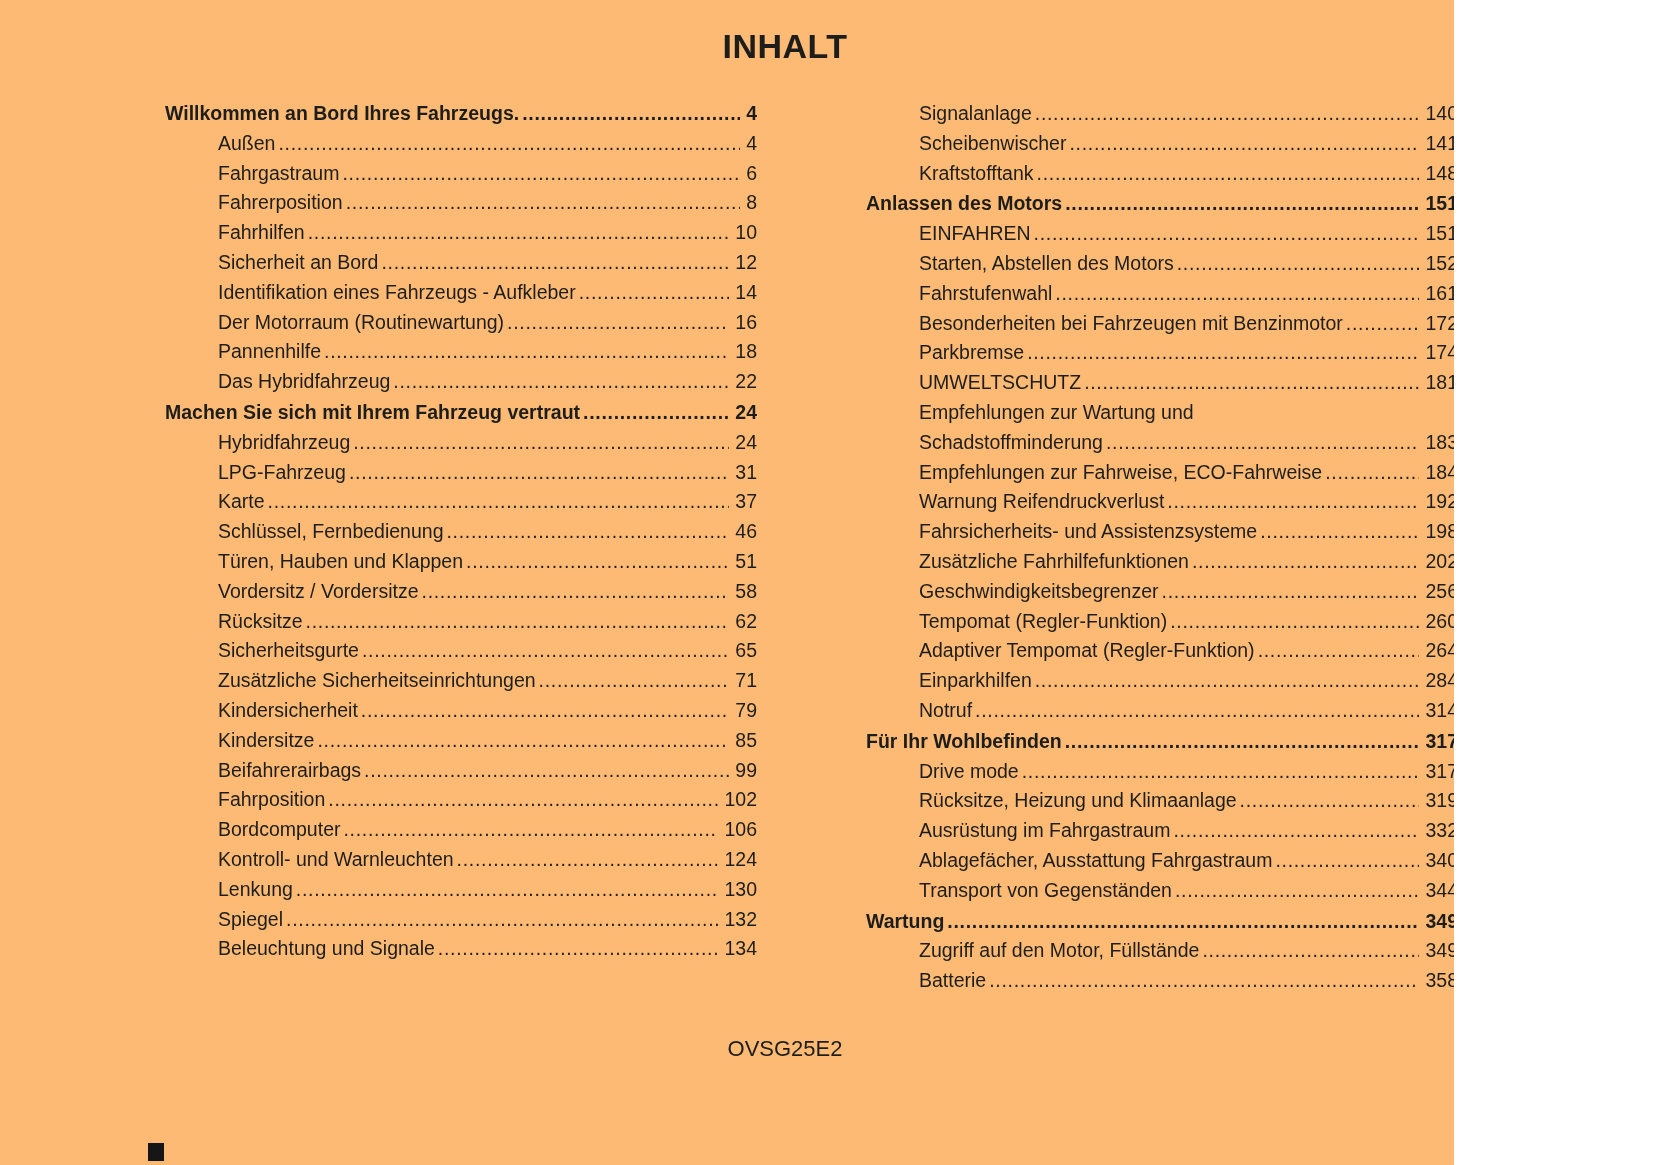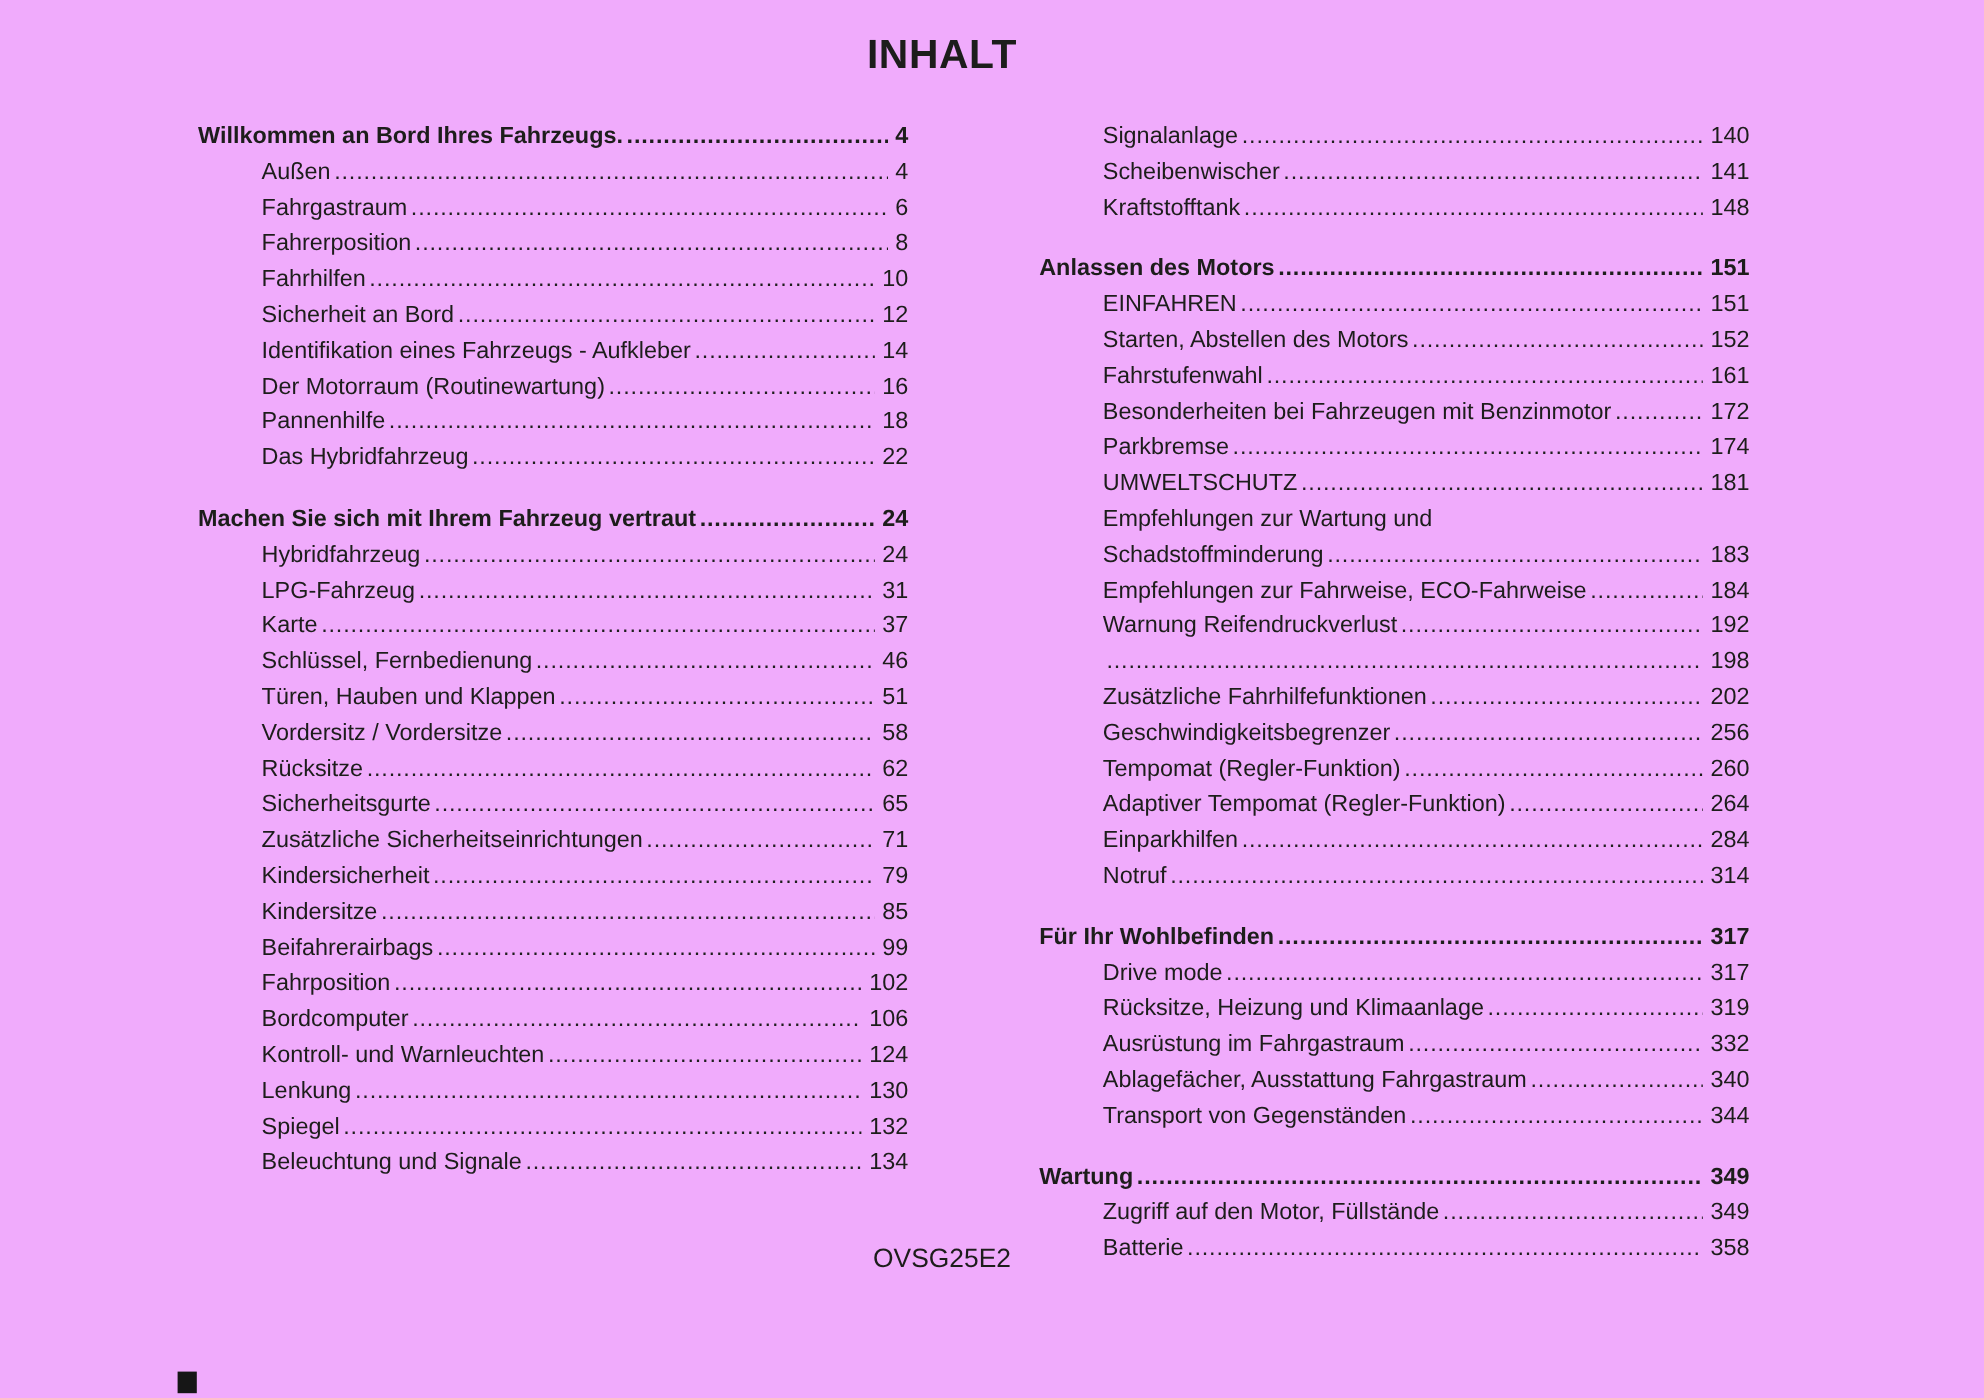--- a/index.html
+++ b/index.html
@@ -2,23 +2,23 @@
 <html><head>
 <meta charset="utf-8">
 <style>
   html, body {
     margin: 0;
     padding: 0;
     background: #ffffff;
   }
   .page {
     position: relative;
-    width: 1653px;
+    width: 1454px;
     height: 1165px;
-    background: #f0abfc;
+    background: #fdba74;
     color: #1d1d1b;
     font-family: "Liberation Sans", sans-serif;
     overflow: hidden;
   }
   .title {
     padding-top: 26px;
     width: 1570px;            
     text-align: center;
     font-size: 34px;
     line-height: 41px;
@@ -34,21 +34,21 @@
   .toc-col {
     width: 592px;
     flex: 0 0 592px;
   }
   .toc-row {
     font-size: 19.5px;
     line-height: 29.8px;
   }
   .toc-row.section {
     font-weight: bold;
-    margin-top: 21px;
+    margin-top: 1px;
   }
   .toc-col > .toc-row:first-child {
     margin-top: 0;
   }
   .row-line {
     display: flex;
     align-items: baseline;
   }
   .entry .row-line,
   .entry .wrap-line1 {
@@ -389,20 +389,21 @@
         </div>
         <div class="toc-row entry">
           <div class="row-line">
             <span class="toc-label">Warnung Reifendruckverlust </span>
             <span class="dots"></span>
             <span class="pagenum">192</span>
           </div>
         </div>
         <div class="toc-row entry">
           <div class="row-line">
+            <span class="toc-label">Fahrsicherheits- und Assistenzsysteme </span>
             <span class="dots"></span>
             <span class="pagenum">198</span>
           </div>
         </div>
         <div class="toc-row entry">
           <div class="row-line">
             <span class="toc-label">Zusätzliche Fahrhilfefunktionen</span>
             <span class="dots"></span>
             <span class="pagenum">202</span>
           </div>

